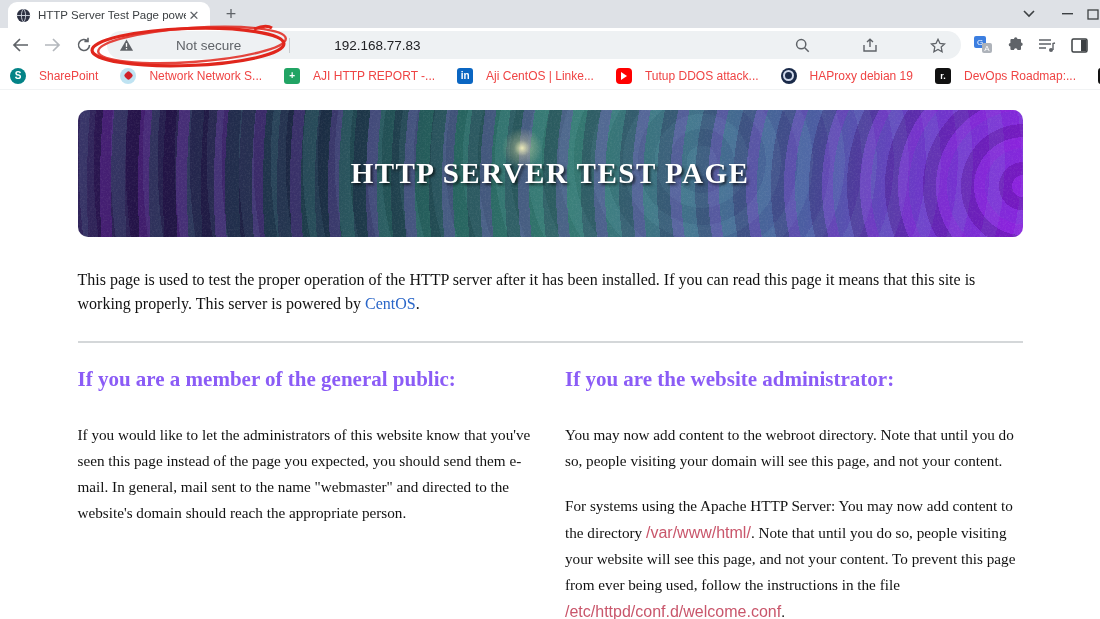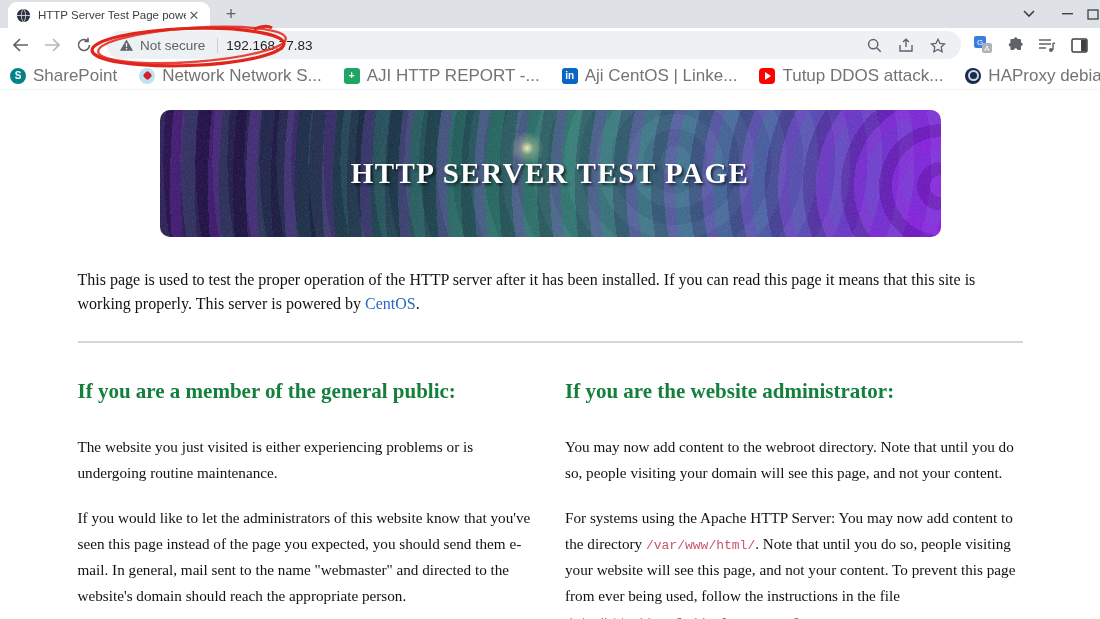--- a/index.html
+++ b/index.html
@@ -16,71 +16,71 @@
     color:#5f6368; font-size:13px; cursor:pointer; border-radius:50%; }
   .newtab-btn { width:26px; height:26px; margin:0 0 1px 8px; display:flex; align-items:center;
     justify-content:center; color:#5f6368; font-size:18px; font-weight:400; }
   .winctl { position:absolute; right:0; top:0; height:28px; display:flex; align-items:center; }
   .winctl .wbtn { width:38px; height:28px; display:flex; align-items:center; justify-content:center; color:#3c4043; }
   .wbtn svg { display:block; }
 
   .toolbar { height:34px; background:#fff; display:flex; align-items:center; padding:0 7px; }
   .navbtn { width:26px; height:26px; display:flex; align-items:center; justify-content:center; margin-right:6px; }
   .omnibox { flex:1; height:28px; background:#eef1f3; border-radius:14px; display:flex;
-    align-items:center; padding:0 10px 0 12px; margin:0 4px; min-width:0; }
+    align-items:center; padding:0 10px 0 12px; margin:0 4px; min-width:0;gap:36px; }
   .sec-label { color:#5f6368; font-size:13.5px; margin:0 4px 0 6px; }
   .omni-div { width:1px; height:15px; background:#c8cbcf; margin:0 8px; }
   .omni-url { color:#202124; font-size:13.5px; }
   .omni-spacer { flex:1; }
   .omni-ic { width:26px; height:26px; display:flex; align-items:center; justify-content:center; margin-left:6px; }
   .tb-ic { width:28px; height:26px; display:flex; align-items:center; justify-content:center; margin-left:4px; }
 
   .bookmarks { height:28px; background:#fff; display:flex; align-items:center; padding:0 10px;
     border-bottom:1px solid #f1f3f4; }
   .bm { display:flex; align-items:center; margin-right:22px; cursor:pointer; }
-  .bm-label { font-size:17px; color:#737373; margin-left:7px; white-space:nowrap; }
+  .bm-label { font-size:12px; color:#ef4444; margin-left:13px; white-space:nowrap; }
   .fav { width:16px; height:16px; display:flex; align-items:center; justify-content:center;
     font-size:9px; font-weight:bold; color:#fff; flex:0 0 auto; }
   .fav-sharepoint { background:#038387; border-radius:50%; font-size:10px; }
   .fav-globe-pin { background:#bfe3f2; border-radius:50%; position:relative; }
   .fav-globe-pin::after { content:""; position:absolute; width:7px; height:7px; background:#d0222a;
     transform:rotate(45deg); border-radius:2px; }
   .fav-sheets { background:#21a464; border-radius:3px; font-size:10px; }
   .fav-linkedin { background:#0a66c2; border-radius:3px; font-size:10px; font-weight:bold; }
   .fav-youtube { background:#f00; border-radius:4px; }
   .fav-youtube::after { content:""; border-left:6px solid #fff; border-top:4px solid transparent;
     border-bottom:4px solid transparent; margin-left:1px; }
   .fav-haproxy { background:#1a2a49; border-radius:50%; }
   .fav-haproxy::after { content:""; width:7px; height:7px; border-radius:50%; border:2px solid #cfd8ea; }
   .fav-roadmap { background:#111; border-radius:3px; font-size:9px; }
 
   
   .annotation { position:absolute; left:86px; top:22px; width:206px; height:52px; z-index:50; pointer-events:none; }
 
   
   .page { height:525px; background:#fff; position:relative; font-family:"Liberation Serif", serif; }
-  .banner { width:781px; height:127px; margin:20px auto 0 auto; border-radius:10px; position:relative;
+  .banner { width:945px; height:127px; margin:20px auto 0 auto; border-radius:10px; position:relative;
     overflow:hidden; display:flex; align-items:center; justify-content:center;
     background:
       radial-gradient(circle at 47% 30%, rgba(255,250,190,.9) 0, rgba(255,245,180,.3) 1.6%, transparent 4%),
       repeating-radial-gradient(circle at 100% 60%, rgba(150,60,220,.28) 0 11px, rgba(50,25,90,.22) 11px 24px, rgba(110,160,200,.10) 24px 38px),
       repeating-radial-gradient(circle at 66% 40%, rgba(130,210,215,.10) 0 15px, transparent 15px 32px),
       linear-gradient(97deg,#2a1650 0%,#1e1140 9%,#14303c 25%,#1e5b52 39%,#2c7265 52%,#3a6b80 64%,#47559d 77%,#6d2bc9 89%,#8a17e0 100%);
   }
   .banner .speckle { position:absolute; inset:0; opacity:.28; }
   .banner-title { position:relative; color:#fff; font-size:29px; font-weight:bold; letter-spacing:1.5px;
     text-shadow:2px 2px 3px rgba(0,0,0,.65); z-index:2; }
   .intro { width:945px; margin:31px auto 0 auto; font-size:16px; line-height:1.48; color:#111; }
   .intro a { color:#2a66c8; text-decoration:none; cursor:pointer; }
   .rule { width:945px; margin:26px auto 0 auto; border:0; border-top:2px solid #d4d7d9; }
   .cols { width:945px; margin:0 auto; display:flex; gap:30px; }
   .col { flex:1; min-width:0; }
-  .col h2 { font-size:21px; font-weight:bold; color:#15803d; margin:36px 0 30px 0; }
+  .col h2 { font-size:21px; font-weight:bold; color:#8b5cf6; margin:24px 0 30px 0; }
   .col p { font-size:15.2px; line-height:1.7; color:#111; margin-bottom:19px; }
-  .col code { font-family:Liberation Mono, monospace; font-size:13px; color:#c9566b; }
+  .col code { font-family:Liberation Sans, sans-serif; font-size:16px; color:#c9566b; }
 </style>
 </head>
 <body>
 
 <div class="tabstrip">
   <div class="tab">
     <svg class="tab-favicon" viewBox="0 0 16 16">
       <circle cx="8" cy="8" r="7" fill="#2d3142"></circle>
       <path d="M1 8h14 M8 1c3 3 3 11 0 14 M8 1c-3 3-3 11 0 14" stroke="#cfd4dd" stroke-width="1" fill="none"></path>
     </svg>
@@ -236,21 +236,20 @@
     <div class="banner-title">HTTP SERVER TEST PAGE</div>
   </div>
 
   <p class="intro"><span>This page is used to test the proper operation of the HTTP server after it has been installed. If you can read this page it means that this site is working properly. This server is powered by </span><a>CentOS</a><span>.</span></p>
 
   <hr class="rule">
 
   <div class="cols">
     <div class="col">
       <h2>If you are a member of the general public:</h2>
-      <p>The website you just visited is either experiencing problems or is undergoing routine maintenance.</p>
       <p>If you would like to let the administrators of this website know that you've seen this page instead of the page you expected, you should send them e-mail. In general, mail sent to the name "webmaster" and directed to the website's domain should reach the appropriate person.</p>
 
     </div>
     <div class="col">
       <h2>If you are the website administrator:</h2>
       <p>You may now add content to the webroot directory. Note that until you do so, people visiting your domain will see this page, and not your content.</p>
       <p><span>For systems using the Apache HTTP Server: You may now add content to the directory </span><code>/var/www/html/</code><span>. Note that until you do so, people visiting your website will see this page, and not your content. To prevent this page from ever being used, follow the instructions in the file </span><code>/etc/httpd/conf.d/welcome.conf</code><span>.</span></p>
 
     </div>
   </div>

